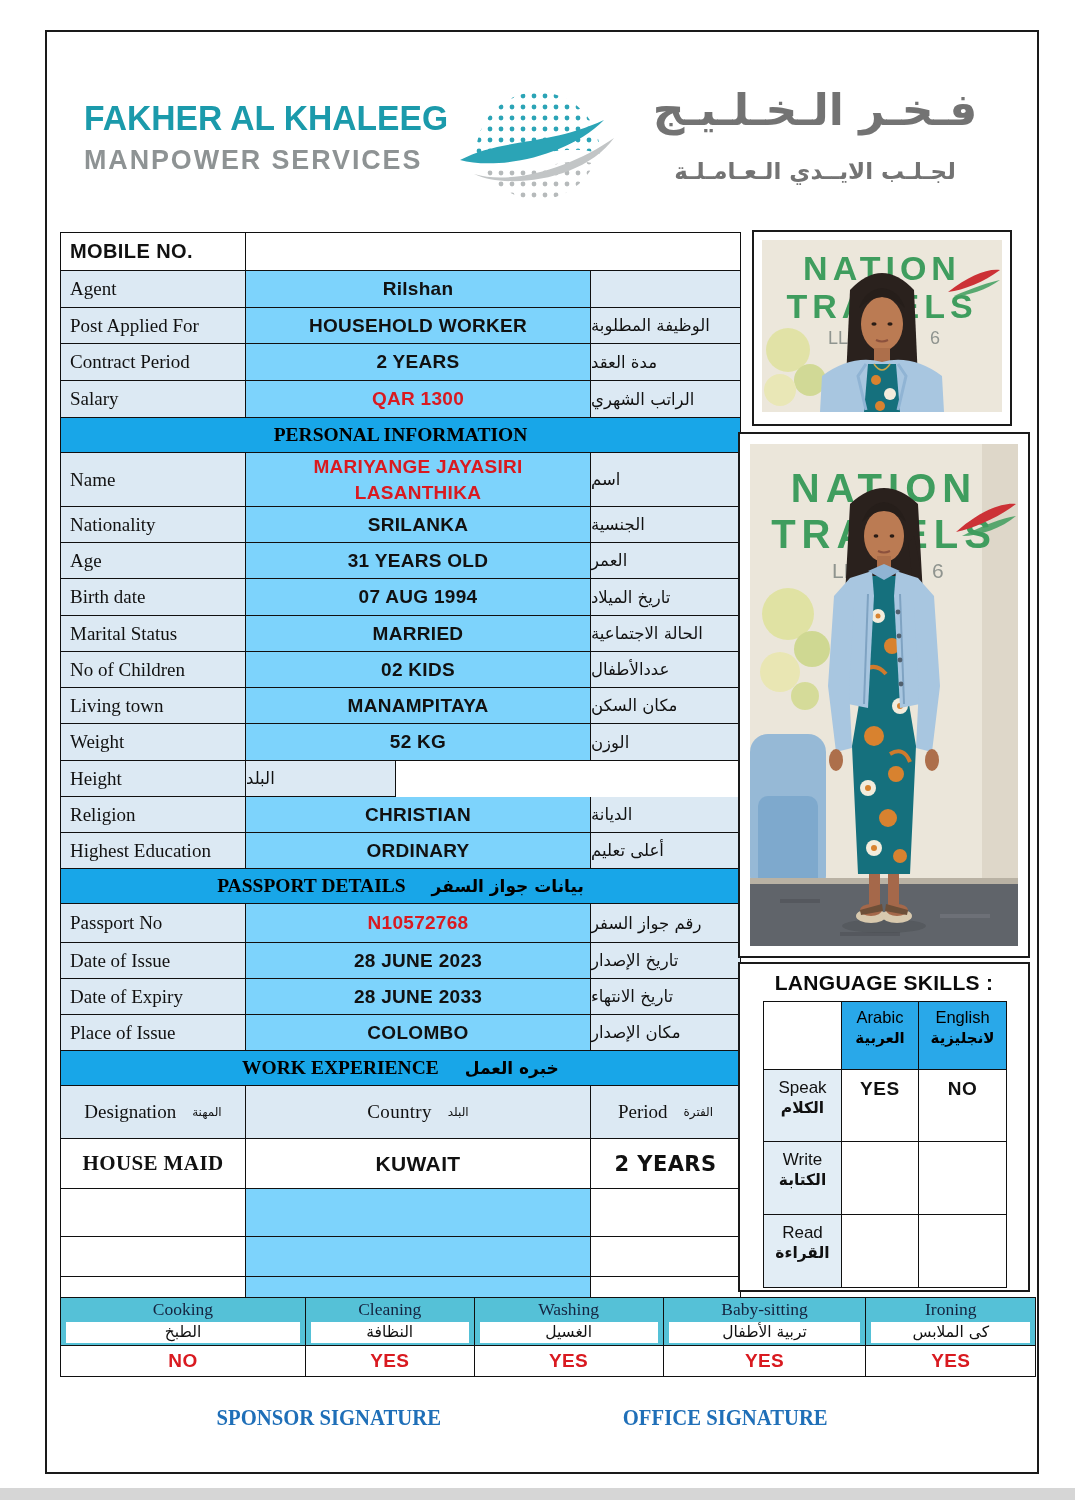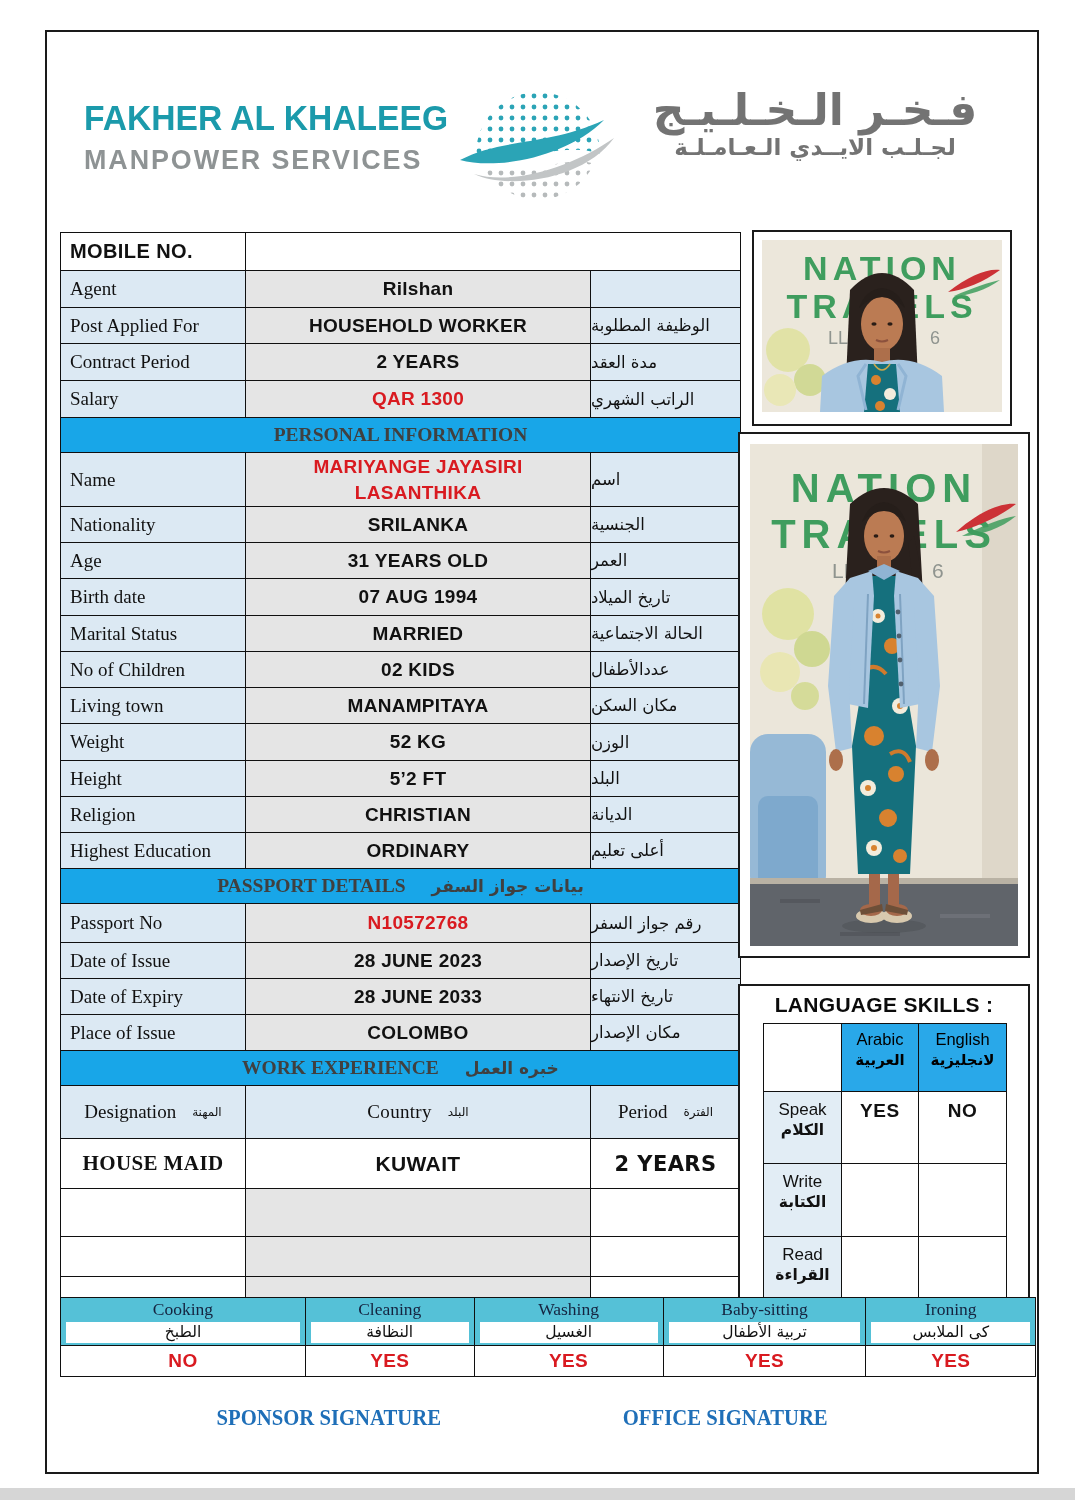--- a/index.html
+++ b/index.html
@@ -10,37 +10,37 @@
   #page-border{left:45px;top:30px;width:990px;height:1440px;border:2px solid #1a1a1a;}
   #bottom-strip{left:0;top:1488px;width:1075px;height:12px;background:#d6d6d6;}
 
   
   .logo-en-title{font-family:"Liberation Sans",sans-serif;font-weight:bold;font-size:35px;
     color:#1b9aab;letter-spacing:0px;transform:scaleX(.96);transform-origin:left;white-space:nowrap;}
   .logo-en-sub{font-family:"Liberation Sans",sans-serif;font-weight:bold;font-size:28px;
     color:#8e9394;letter-spacing:2px;transform:scaleX(.96);transform-origin:left;margin-top:6px;white-space:nowrap;}
   .logo-ar{direction:rtl;text-align:center;color:#737373;font-family:"DejaVu Sans",sans-serif;}
   .logo-ar-title{font-size:44px;font-weight:bold;line-height:1.1;}
-  .logo-ar-sub{font-size:23px;font-weight:bold;margin-top:0;letter-spacing:1px;}
+  .logo-ar-sub{font-size:23px;font-weight:bold;margin-top:24px;letter-spacing:1px;}
 
   
   #main-table{left:60px;top:232px;width:680px;border-top:1.6px solid #101010;border-left:1.6px solid #101010;}
   .mt-row{display:flex;}
   .mt-cell{box-sizing:border-box;border-right:1.6px solid #101010;border-bottom:1.6px solid #101010;
     display:flex;align-items:center;overflow:hidden;position:relative;}
   .c1{width:185px;background:#dce9f3;font-family:"Liberation Serif",serif;font-size:19px;padding-left:9px;}
-  .c2{width:345px;background:#e5e5e5;justify-content:center;font-weight:bold;font-size:19px;letter-spacing:.3px;text-align:center;}
+  .c2{width:345px;background:#7dd3fc;justify-content:center;font-weight:bold;font-size:19px;letter-spacing:.3px;text-align:center;}
   .c3{width:150px;background:#dce9f3;justify-content:flex-end;direction:rtl;padding-right:9px;
       font-family:"DejaVu Sans",sans-serif;font-size:16.5px;}
   .c23{width:495px;background:#fff;}
   .lab-mobile{background:#fff;font-family:"Liberation Sans",sans-serif;font-weight:bold;font-size:20px;letter-spacing:.4px;}
   .red{color:#d91a20;}
   .pre{white-space:pre-line;line-height:1.35;}
   .sec{width:680px;background:#18a6e8;justify-content:center;gap:26px;
-       font-family:"Liberation Serif",serif;font-weight:bold;font-size:19.5px;color:#404040;}
+       font-family:"Liberation Serif",serif;font-weight:bold;font-size:19.5px;color:#000000;}
   .sec .ar{font-family:"DejaVu Sans",sans-serif;font-size:17px;font-weight:bold;direction:rtl;}
   .wh{background:#dce9f3;justify-content:center;gap:16px;font-family:"Liberation Serif",serif;font-size:19px;}
   .wh .ar{font-family:"DejaVu Sans",sans-serif;font-size:12px;direction:rtl;}
   .wv{background:#fff;justify-content:center;font-weight:bold;font-size:21px;letter-spacing:.4px;}
   .uline::after{content:"";position:absolute;left:0;bottom:-3px;width:84%;border-bottom:2.6px solid #111;}
 
   
   #skills-table{left:60px;top:1297px;width:975px;border-top:1.6px solid #101010;border-left:1.6px solid #101010;}
   .sk-row{display:flex;}
   .sk-cell{box-sizing:border-box;border-right:1.6px solid #101010;border-bottom:1.6px solid #101010;overflow:hidden;}
@@ -50,21 +50,21 @@
     font-family:"DejaVu Sans",sans-serif;font-size:15.5px;direction:rtl;line-height:1.35;}
   .sk-v{height:31px;background:#fff;display:flex;align-items:center;justify-content:center;
     font-weight:bold;font-size:19px;color:#d91a20;letter-spacing:.4px;}
   .w1{width:250px}.w2{width:172px}.w3{width:193px}.w4{width:207px}.w5{width:173px}
 
   
   .photo-frame{border:2px solid #1a1a1a;background:#fff;}
   #photo1{left:752px;top:230px;width:260px;height:196px;padding:8px;box-sizing:border-box;}
   #photo2{left:738px;top:432px;width:292px;height:526px;padding:10px;box-sizing:border-box;}
 
-  #lang-box{left:738px;top:984px;width:292px;height:330px;border:2px solid #1a1a1a;box-sizing:border-box;background:#fff;}
+  #lang-box{left:738px;top:962px;width:292px;height:330px;border:2px solid #1a1a1a;box-sizing:border-box;background:#fff;}
   #lang-title{position:absolute;left:0;top:7px;width:100%;text-align:center;font-weight:bold;font-size:21px;letter-spacing:.3px;color:#0b0b0b;}
   #lang-table{position:absolute;left:23px;top:37px;border-top:1.4px solid #101010;border-left:1.4px solid #101010;}
   .lg-row{display:flex;}
   .lg-cell{box-sizing:border-box;border-right:1.4px solid #101010;border-bottom:1.4px solid #101010;
     display:flex;flex-direction:column;align-items:center;overflow:hidden;}
   .lgc1{width:78px}.lgc2{width:77px}.lgc3{width:88px}
   .lg-head{height:68px;background:#29a8e9;justify-content:flex-start;padding-top:6px;color:#000000;}
   .lg-head .en{font-size:16.5px;}
   .lg-head .ar{font-family:"DejaVu Sans",sans-serif;font-weight:bold;font-size:15px;direction:rtl;margin-top:2px;}
   .lg-label{background:#e2edf5;justify-content:flex-start;padding-top:8px;}
@@ -197,21 +197,20 @@
     </div>
 
     <div class="mt-row" style="height:37px">
       <div class="mt-cell c1">Weight</div>
       <div class="mt-cell c2 uline">52 KG</div>
       <div class="mt-cell c3">الوزن</div>
     </div>
 
     <div class="mt-row" style="height:36px">
       <div class="mt-cell c1">Height</div>
-      <div class="mt-cell c2">5’2 FT</div>
       <div class="mt-cell c3">البلد</div>
     </div>
 
     <div class="mt-row" style="height:36px">
       <div class="mt-cell c1">Religion</div>
       <div class="mt-cell c2">CHRISTIAN</div>
       <div class="mt-cell c3">الديانة</div>
     </div>
 
     <div class="mt-row" style="height:36px">

